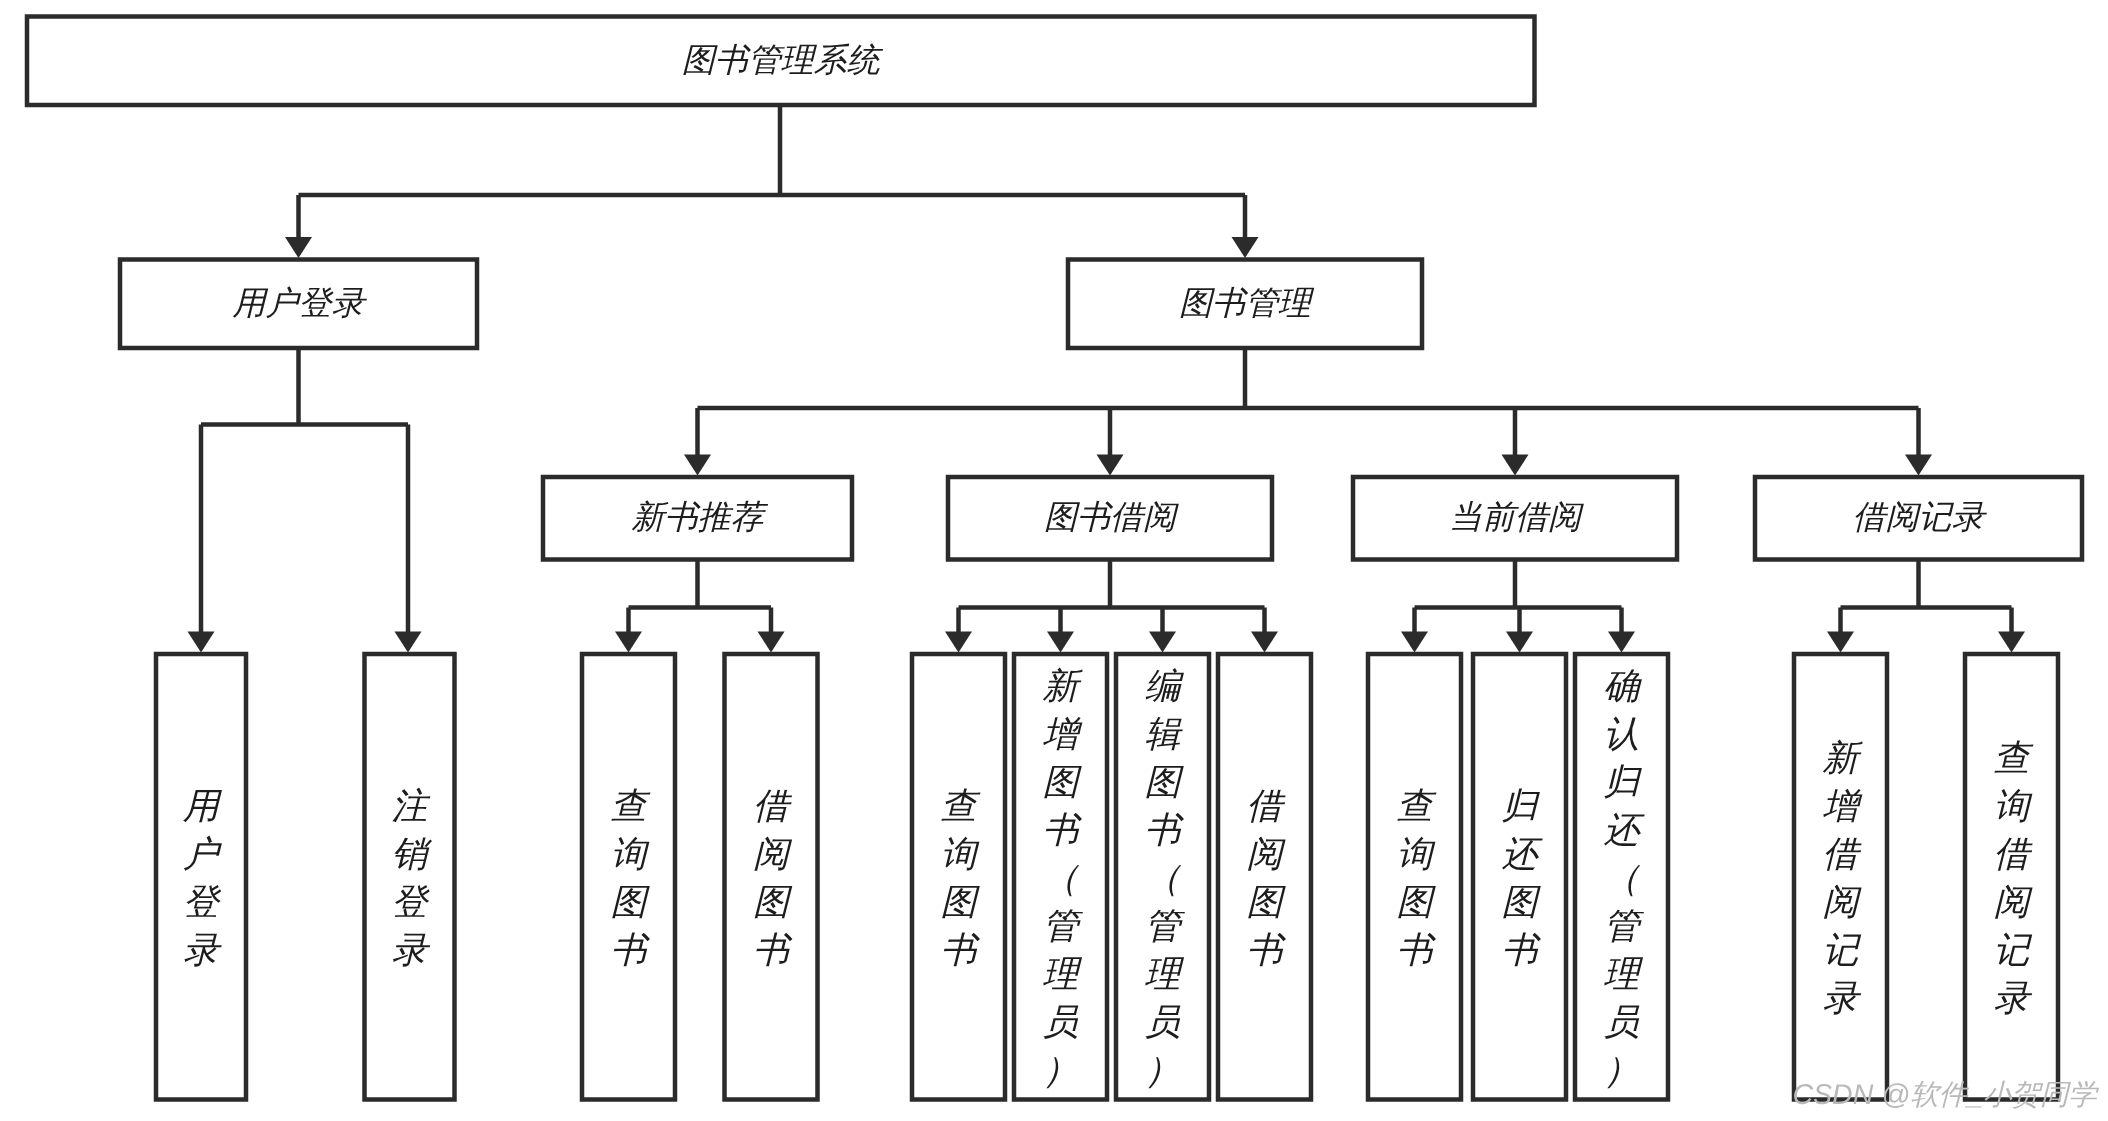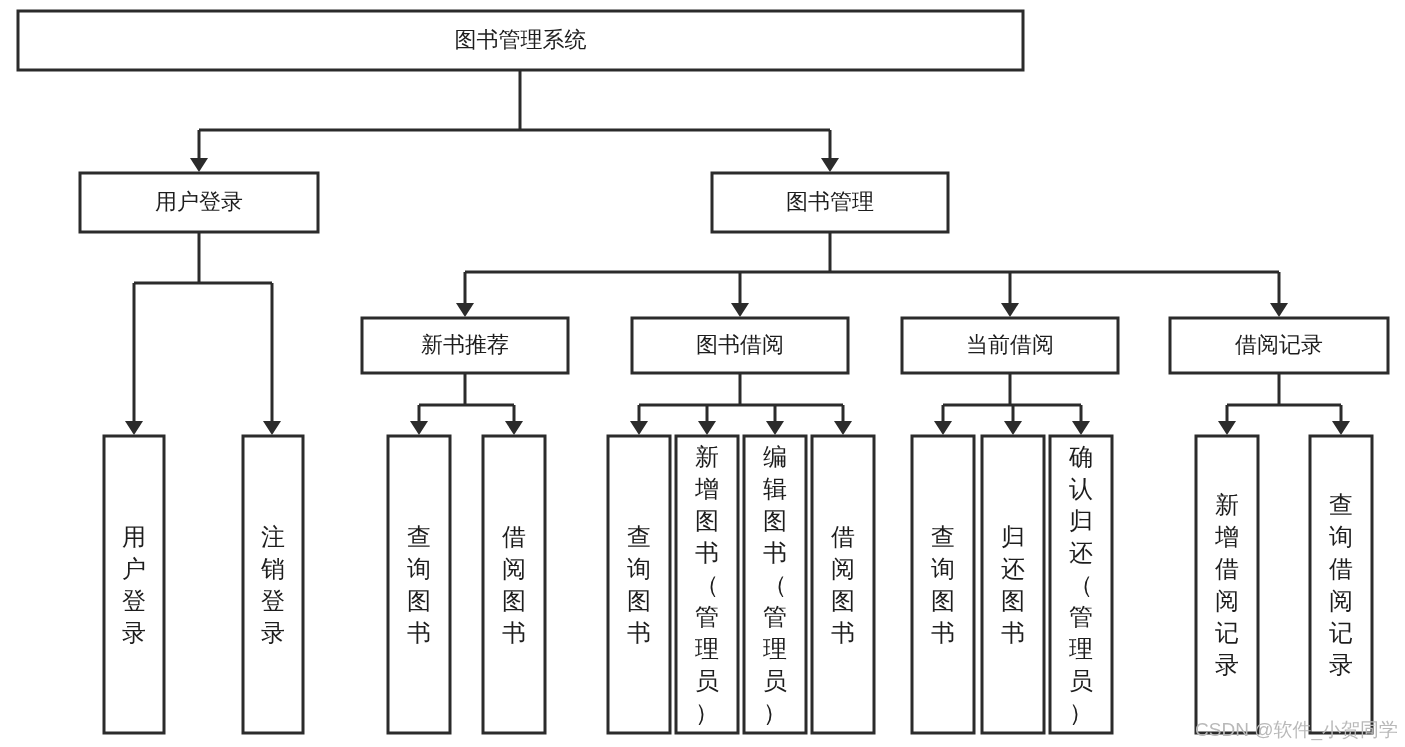--- a/index.html
+++ b/index.html
@@ -11,20 +11,21 @@
     width: 1405px;
     height: 747px;
     font-family: "Liberation Sans", "DejaVu Sans", sans-serif;
     overflow: hidden;
     position: relative;
   }
   #diagram-root {
     position: relative;
     width: 1279px;
     height: 747px;
+    font-style: italic;
   }
   svg.diagram-canvas {
     position: absolute;
     top: 0;
     left: 0;
     width: 1405px;
     height: 747px;
   }
   .node-box {
     fill: #ffffff;

